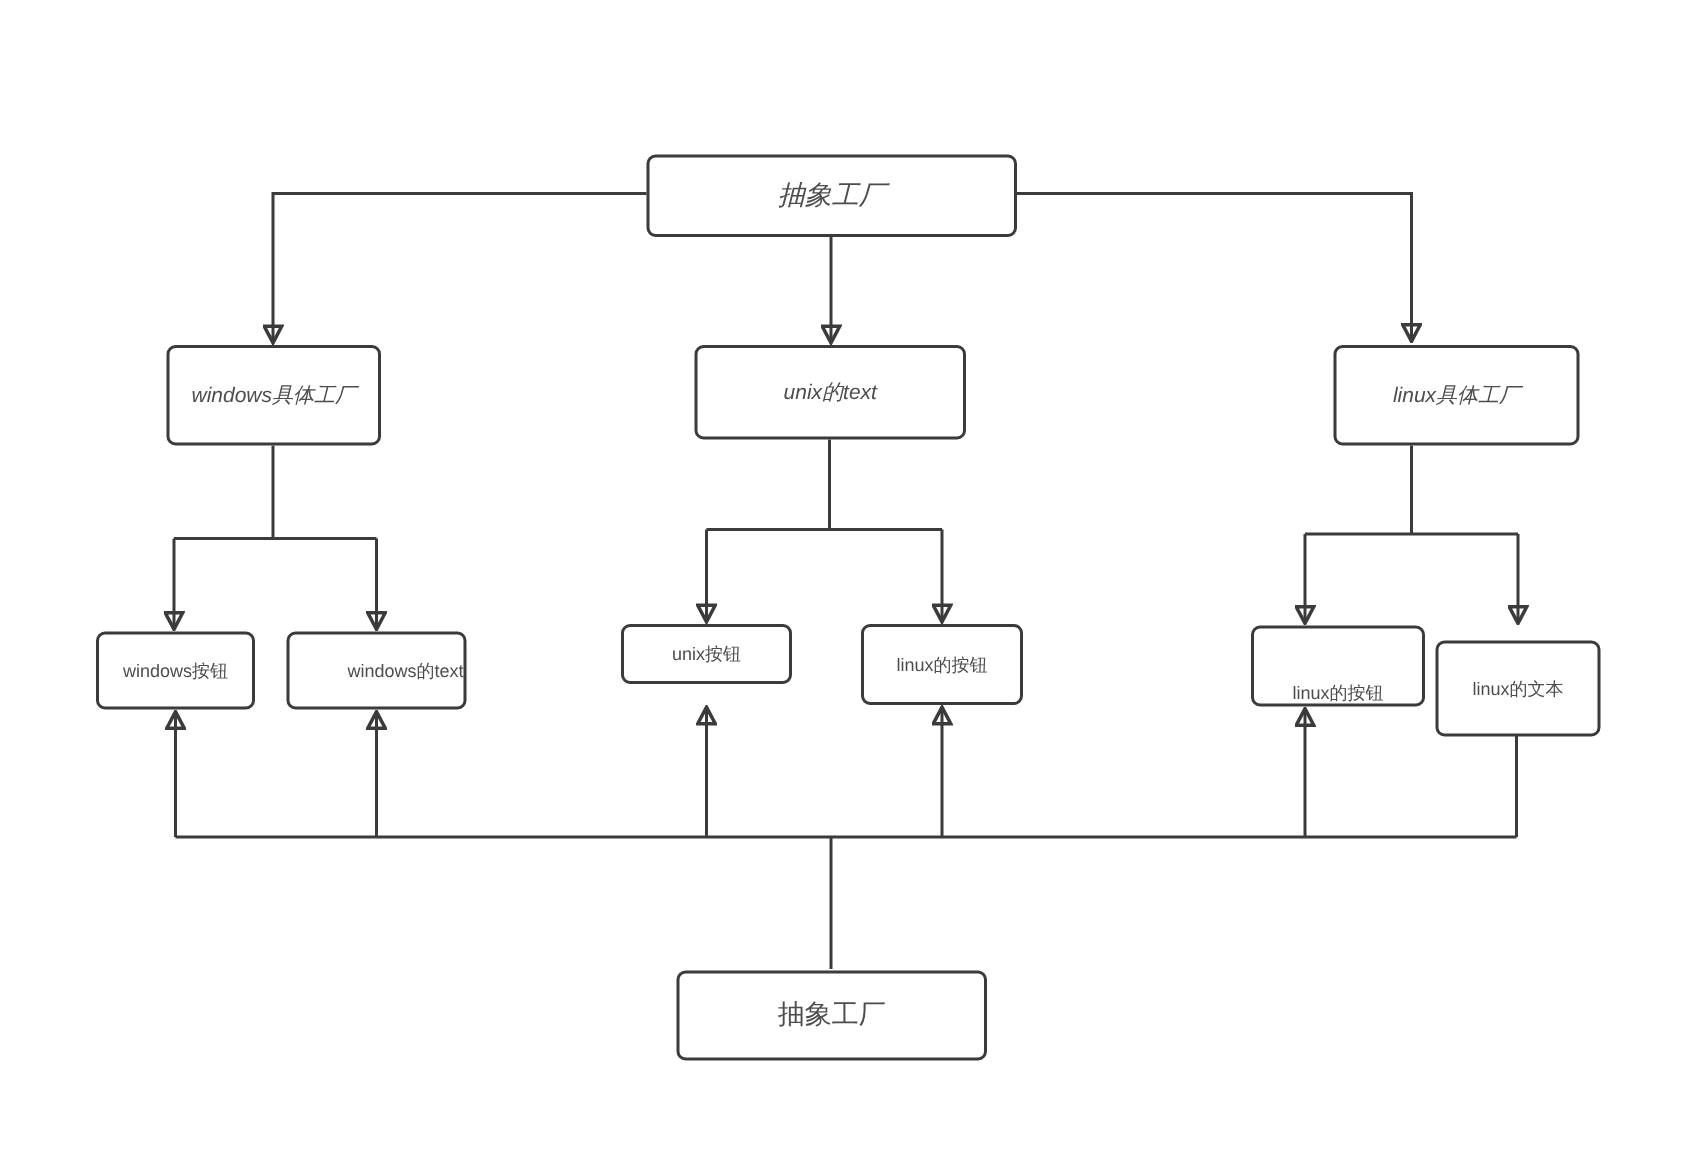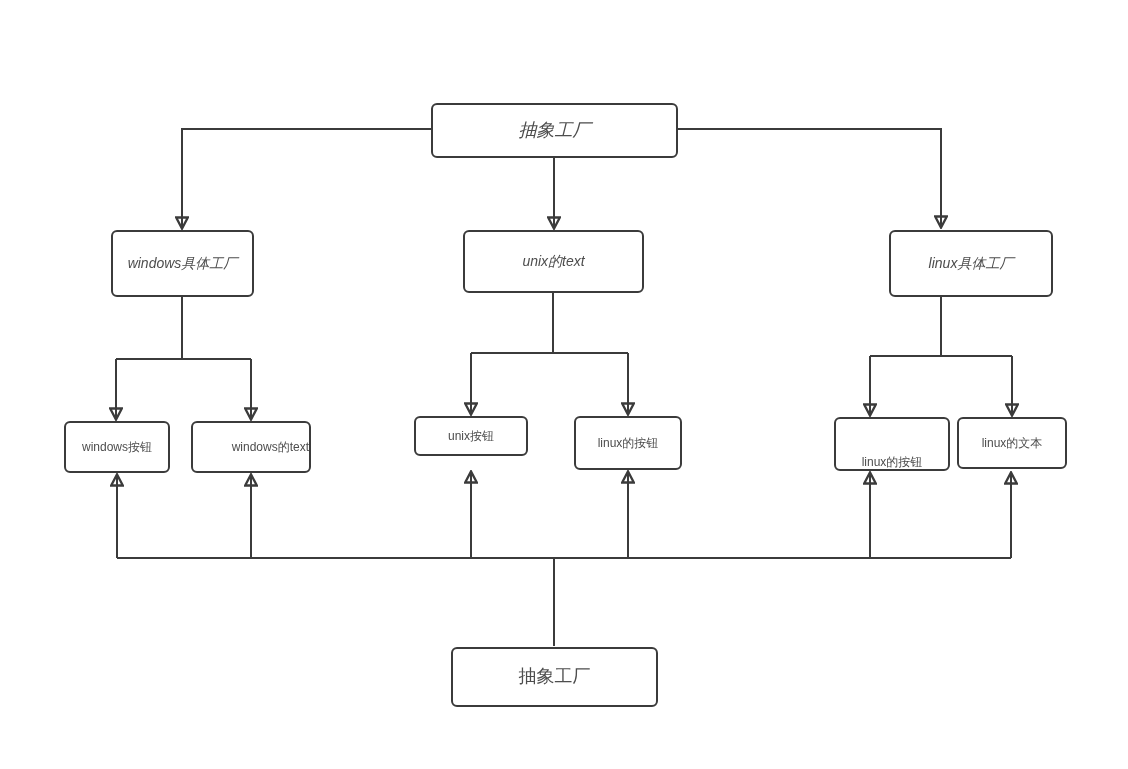--- a/index.html
+++ b/index.html
@@ -131,21 +131,21 @@
   </div>
 
   <div class="node" style="left:574px; top:416px; width:108px; height:54px;">
     <span>linux的按钮</span>
   </div>
 
   <div class="node" style="left:834px; top:417px; width:116px; height:54px;align-items:flex-end;">
     <span>linux的按钮</span>
   </div>
 
-  <div class="node" style="left:957px; top:417px; width:110px; height:52px;">
+  <div class="node" style="left:957px; top:427px; width:110px; height:64px;">
     <span>linux的文本</span>
   </div>
 
   <div class="node big" style="left:451px; top:647px; width:207px; height:60px;">
     <span>抽象工厂</span>
   </div>
 
 </div>
 
 </body></html>

